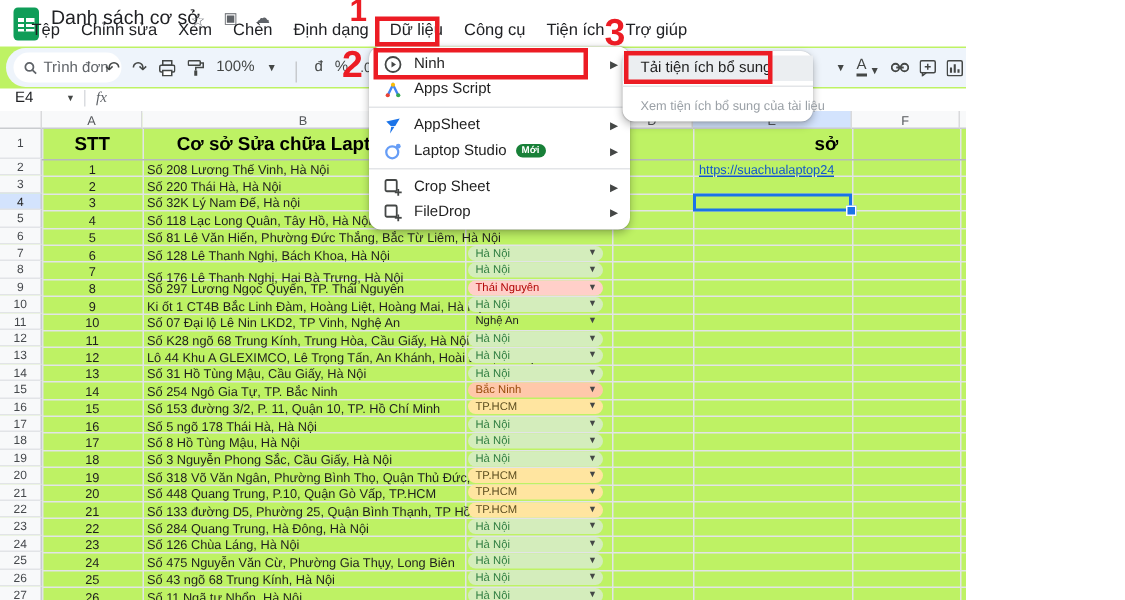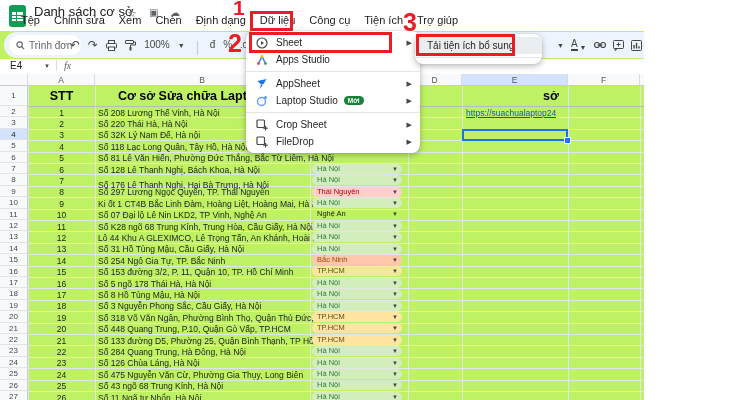--- a/index.html
+++ b/index.html
@@ -369,33 +369,33 @@
   <div id="sel-dot" style="left:564px;top:137px;"></div>
 
   <div class="panel" id="dropdown-panel" style="left:246px;top:31px;width:174px;padding:3px 0;">
       <div class="mrow">
         <span>
           <svg width="12" height="12" viewBox="0 0 12 12">
             <circle cx="6" cy="6" r="5" fill="none" stroke="#444746" stroke-width="1.2"></circle>
             <path d="M5 4 L8 6 L5 8 Z" fill="#444746"></path>
           </svg>
         </span>
-        <span class="lbl">Sheet</span>
+        <span class="lbl">Ninh</span>
         <span class="arr">▶</span>
       </div>
       <div class="mrow">
         <span>
           <svg width="12" height="12" viewBox="0 0 12 12">
             <path d="M2.5 9.5 L6 2.5 L9.5 9.5" fill="none" stroke="#4285f4" stroke-width="1.6"></path>
             <circle cx="2.5" cy="9.5" r="1.4" fill="#ea4335"></circle>
             <circle cx="6" cy="2.5" r="1.4" fill="#fbbc04"></circle>
             <circle cx="9.5" cy="9.5" r="1.4" fill="#34a853"></circle>
           </svg>
         </span>
-        <span class="lbl">Apps Studio</span>
+        <span class="lbl">Apps Script</span>
       </div>
       <div class="mdiv"></div>
       <div class="mrow">
         <span>
           <svg width="12" height="12" viewBox="0 0 12 12">
             <path d="M1.5 3 L10.5 1 L7.5 6 L4.5 6 Z" fill="#1a73e8"></path>
             <path d="M4.8 6.5 L7 6.5 L4 11 Z" fill="#1a73e8"></path>
           </svg>
         </span>
         <span class="lbl">AppSheet</span>
@@ -435,20 +435,23 @@
         <span class="lbl">FileDrop</span>
         <span class="arr">▶</span>
       </div>
     </div>
 
   <div class="panel" id="submenu-panel" style="left:415px;top:34px;width:127px;padding:3px 0;">
       <div class="mrow hl">
         <span class="lbl" style="margin-left: 2px;">Tải tiện ích bổ sung</span>
       </div>
       <div class="mdiv"></div>
+      <div class="mrow dis">
+        <span class="lbl" style="margin-left: 2px; font-size: 8.5px;">Xem tiện ích bổ sung của tài liệu</span>
+      </div>
     </div>
 
   <div class="redbox" style="left:250px;top:11px;width:37px;height:14px;"></div>
   <div class="redbox" style="left:249px;top:32px;width:137px;height:15px;"></div>
   <div class="redbox" style="left:416px;top:34px;width:93px;height:16px;"></div>
   <div class="reddigit" style="left:233px;top:-4px;font-size:21px;">1</div>
   <div class="reddigit" style="left:228px;top:29px;font-size:25px;">2</div>
   <div class="reddigit" style="left:403px;top:8px;font-size:25px;">3</div>
 
 </div>

